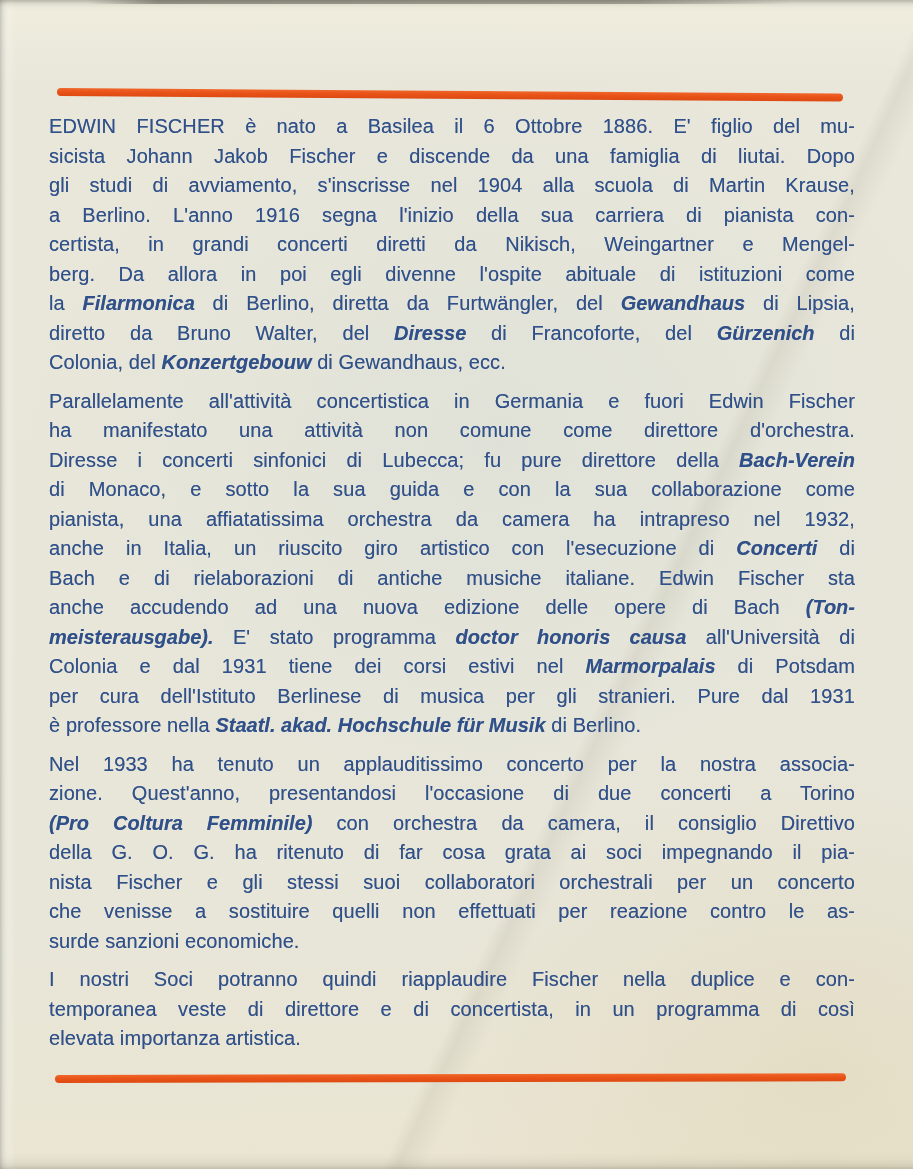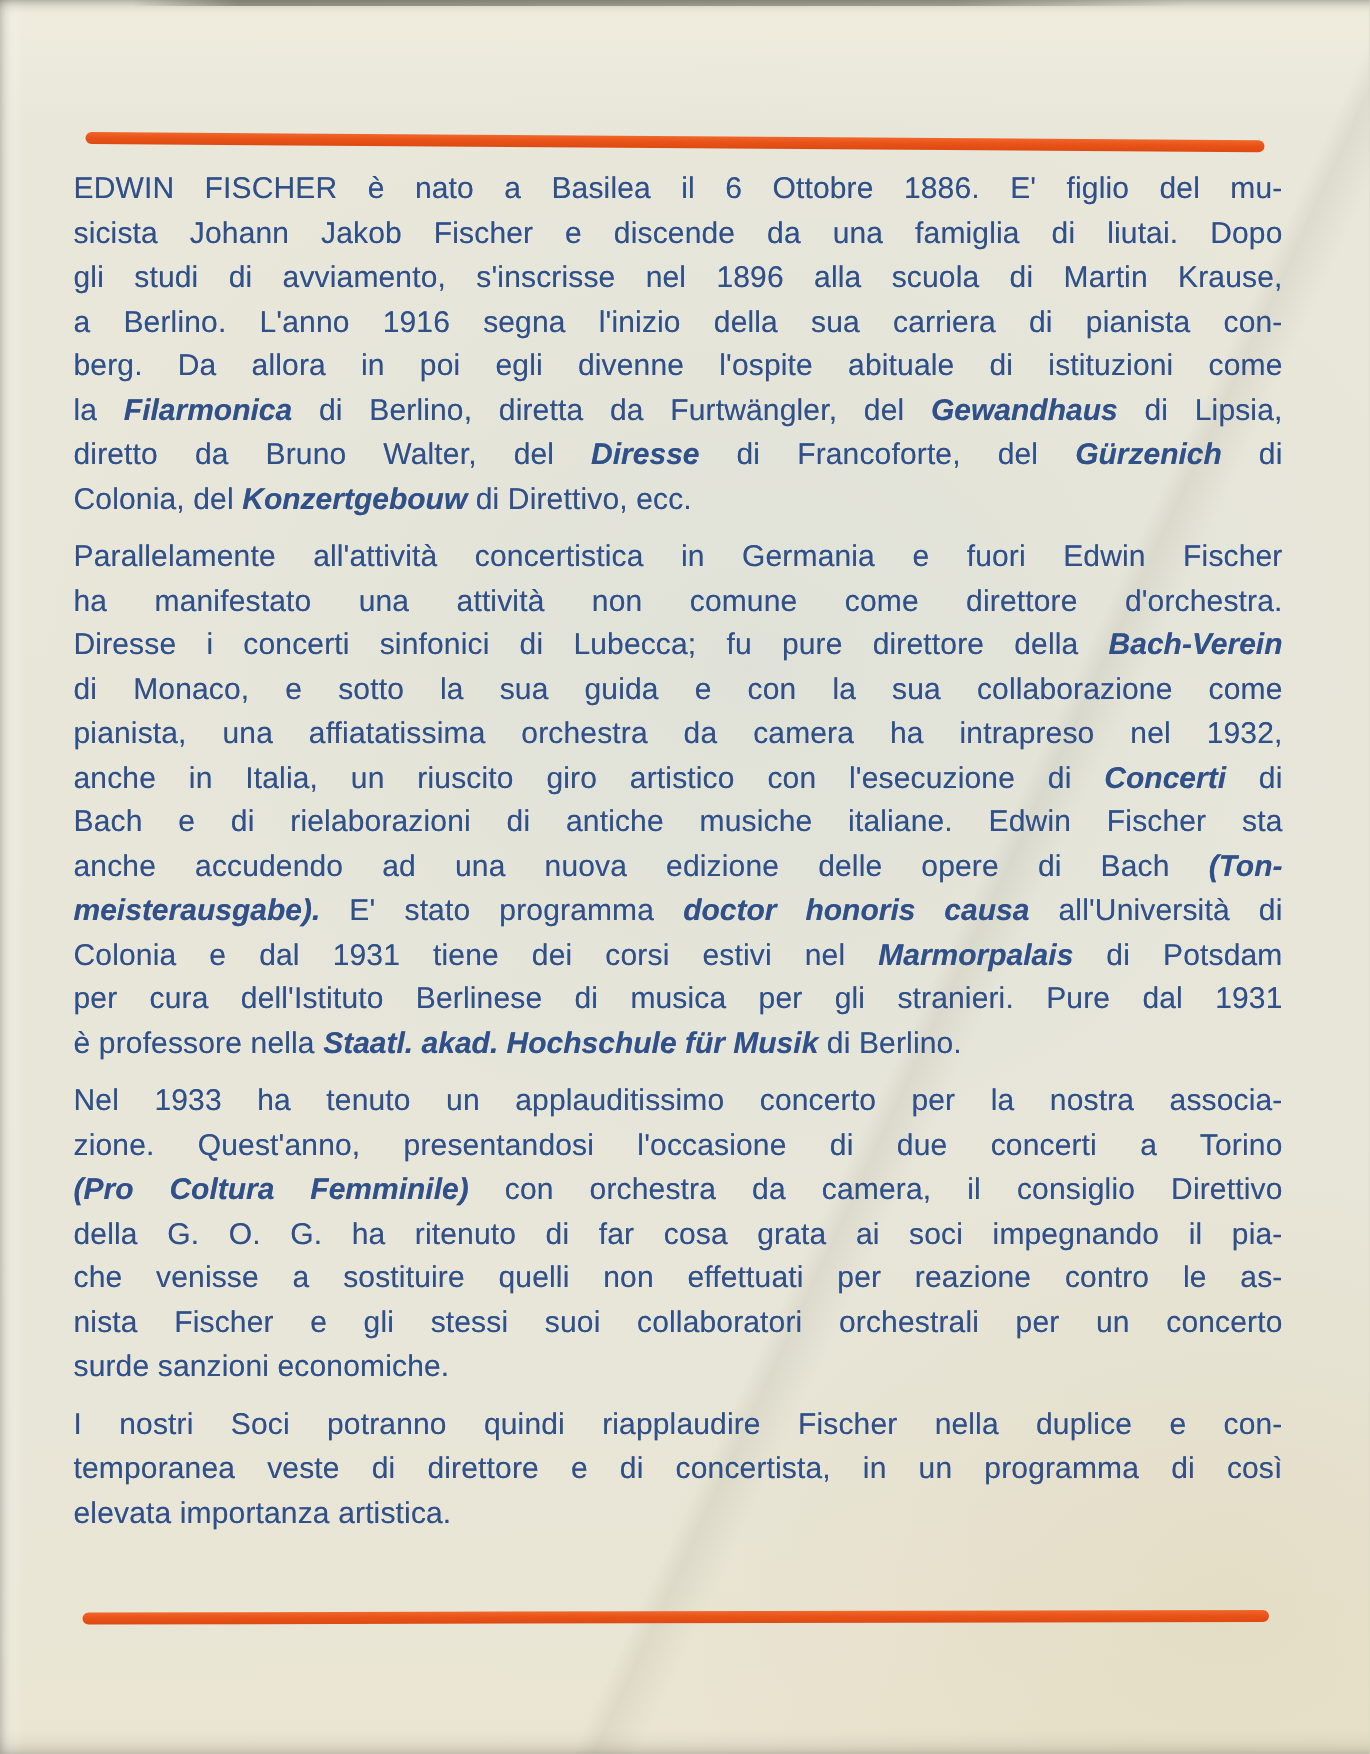--- a/index.html
+++ b/index.html
@@ -48,48 +48,49 @@
 </style>
 </head>
 <body>
 
 <div class="page">
   <div class="rule rule-top"></div>
   <div class="body-text">
       <div class="para">
         <div class="line"><span>EDWIN FISCHER è nato a Basilea il 6 Ottobre 1886. E' figlio del mu-</span></div>
         <div class="line"><span>sicista Johann Jakob Fischer e discende da una famiglia di liutai. Dopo</span></div>
-        <div class="line"><span>gli studi di avviamento, s'inscrisse nel 1896 alla scuola di Martin Krause,</span></div>
+        <div class="line"><span>gli studi di avviamento, s'inscrisse nel 1904 alla scuola di Martin Krause,</span></div>
         <div class="line"><span>a Berlino. L'anno 1916 segna l'inizio della sua carriera di pianista con-</span></div>
+        <div class="line"><span>certista, in grandi concerti diretti da Nikisch, Weingartner e Mengel-</span></div>
         <div class="line"><span>berg. Da allora in poi egli divenne l'ospite abituale di istituzioni come</span></div>
         <div class="line"><span>la </span><span class="em">Filarmonica</span><span> di Berlino, diretta da Furtwängler, del </span><span class="em">Gewandhaus</span><span> di Lipsia,</span></div>
         <div class="line"><span>diretto da Bruno Walter, del </span><span class="em">Diresse</span><span> di Francoforte, del </span><span class="em">Gürzenich</span><span> di</span></div>
-        <div class="line last"><span>Colonia, del </span><span class="em">Konzertgebouw</span><span> di Direttivo, ecc.</span></div>
+        <div class="line last"><span>Colonia, del </span><span class="em">Konzertgebouw</span><span> di Gewandhaus, ecc.</span></div>
       </div>
       <div class="para">
         <div class="line"><span>Parallelamente all'attività concertistica in Germania e fuori Edwin Fischer</span></div>
         <div class="line"><span>ha manifestato una attività non comune come direttore d'orchestra.</span></div>
         <div class="line"><span>Diresse i concerti sinfonici di Lubecca; fu pure direttore della </span><span class="em">Bach-Verein</span></div>
         <div class="line"><span>di Monaco, e sotto la sua guida e con la sua collaborazione come</span></div>
         <div class="line"><span>pianista, una affiatatissima orchestra da camera ha intrapreso nel 1932,</span></div>
         <div class="line"><span>anche in Italia, un riuscito giro artistico con l'esecuzione di </span><span class="em">Concerti</span><span> di</span></div>
         <div class="line"><span>Bach e di rielaborazioni di antiche musiche italiane. Edwin Fischer sta</span></div>
         <div class="line"><span>anche accudendo ad una nuova edizione delle opere di Bach </span><span class="em">(Ton-</span></div>
         <div class="line"><span class="em">meisterausgabe).</span><span> E' stato programma </span><span class="em">doctor honoris causa</span><span> all'Università di</span></div>
         <div class="line"><span>Colonia e dal 1931 tiene dei corsi estivi nel </span><span class="em">Marmorpalais</span><span> di Potsdam</span></div>
         <div class="line"><span>per cura dell'Istituto Berlinese di musica per gli stranieri. Pure dal 1931</span></div>
         <div class="line last"><span>è professore nella </span><span class="em">Staatl. akad. Hochschule für Musik</span><span> di Berlino.</span></div>
       </div>
       <div class="para">
         <div class="line"><span>Nel 1933 ha tenuto un applauditissimo concerto per la nostra associa-</span></div>
         <div class="line"><span>zione. Quest'anno, presentandosi l'occasione di due concerti a Torino</span></div>
         <div class="line"><span class="em">(Pro Coltura Femminile)</span><span> con orchestra da camera, il consiglio Direttivo</span></div>
         <div class="line"><span>della G. O. G. ha ritenuto di far cosa grata ai soci impegnando il pia-</span></div>
+        <div class="line"><span>nista Fischer e gli stessi suoi collaboratori orchestrali per un concerto</span></div>
         <div class="line"><span>che venisse a sostituire quelli non effettuati per reazione contro le as-</span></div>
-        <div class="line"><span>nista Fischer e gli stessi suoi collaboratori orchestrali per un concerto</span></div>
         <div class="line last"><span>surde sanzioni economiche.</span></div>
       </div>
       <div class="para">
         <div class="line"><span>I nostri Soci potranno quindi riapplaudire Fischer nella duplice e con-</span></div>
         <div class="line"><span>temporanea veste di direttore e di concertista, in un programma di così</span></div>
         <div class="line last"><span>elevata importanza artistica.</span></div>
       </div>
     </div>
   <div class="rule rule-bottom"></div>
 </div>

